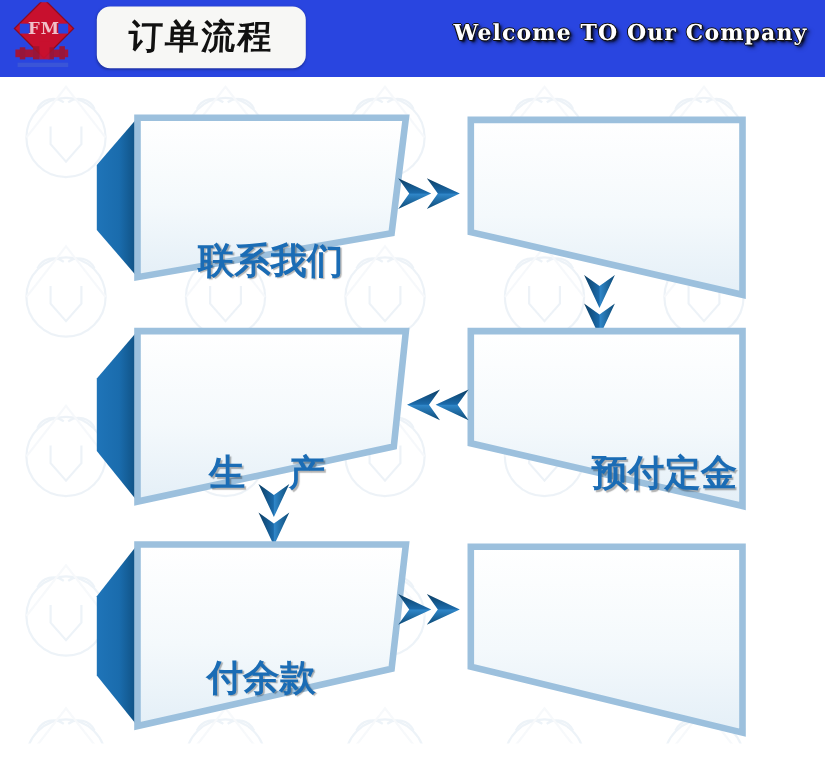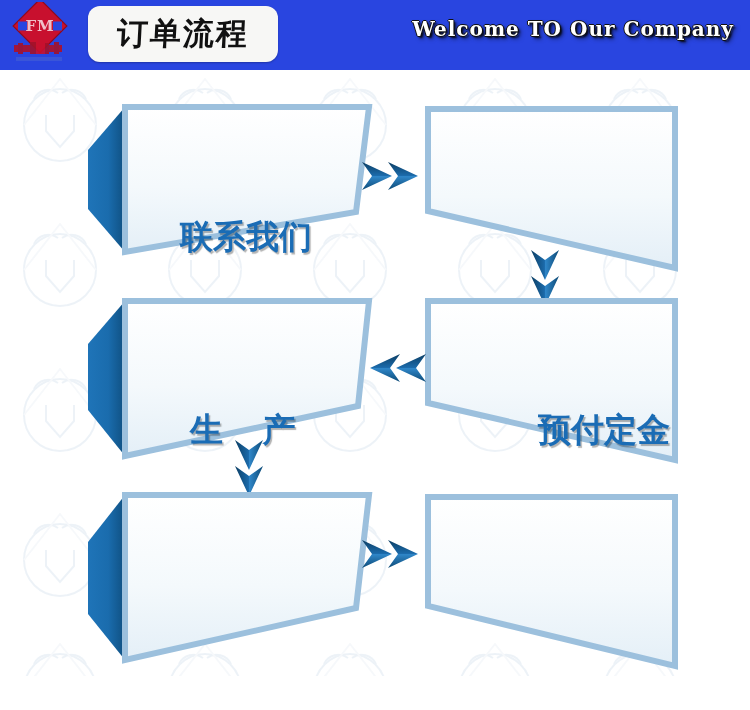--- a/index.html
+++ b/index.html
@@ -293,20 +293,21 @@
         </linearGradient>
         <linearGradient id="gSide5" x1="0" y1="0" x2="1" y2="0">
           <stop offset="0%" stop-color="#1f74b8"></stop>
           <stop offset="55%" stop-color="#1a6cad"></stop>
           <stop offset="100%" stop-color="#0f4f80"></stop>
         </linearGradient>
       </defs>
       <path d="M 37,3 L 37,168 L 0,122 L 0,50 Z" fill="url(#gSide5)"></path>
       <path d="M 37,3 L 281,3 L 268,116 L 37,168 Z" fill="url(#gFace5)" stroke="#9cc0dd" stroke-width="6" stroke-linejoin="miter"></path>
     </svg>
+    <div class="node-label" style="left:188px; top:524px;">付余款</div>
 
     <svg class="conn" style="left:358px; top:462px; width:72px; height:44px;" viewBox="0 0 72 44" xmlns="http://www.w3.org/2000/svg">
       <defs>
         <linearGradient id="gArrR2" x1="0" y1="0" x2="0" y2="1">
           <stop offset="0%" stop-color="#0c3e63"></stop>
           <stop offset="48%" stop-color="#1b6aaa"></stop>
           <stop offset="52%" stop-color="#2f86c8"></stop>
           <stop offset="100%" stop-color="#0d4a76"></stop>
         </linearGradient>
       </defs>

